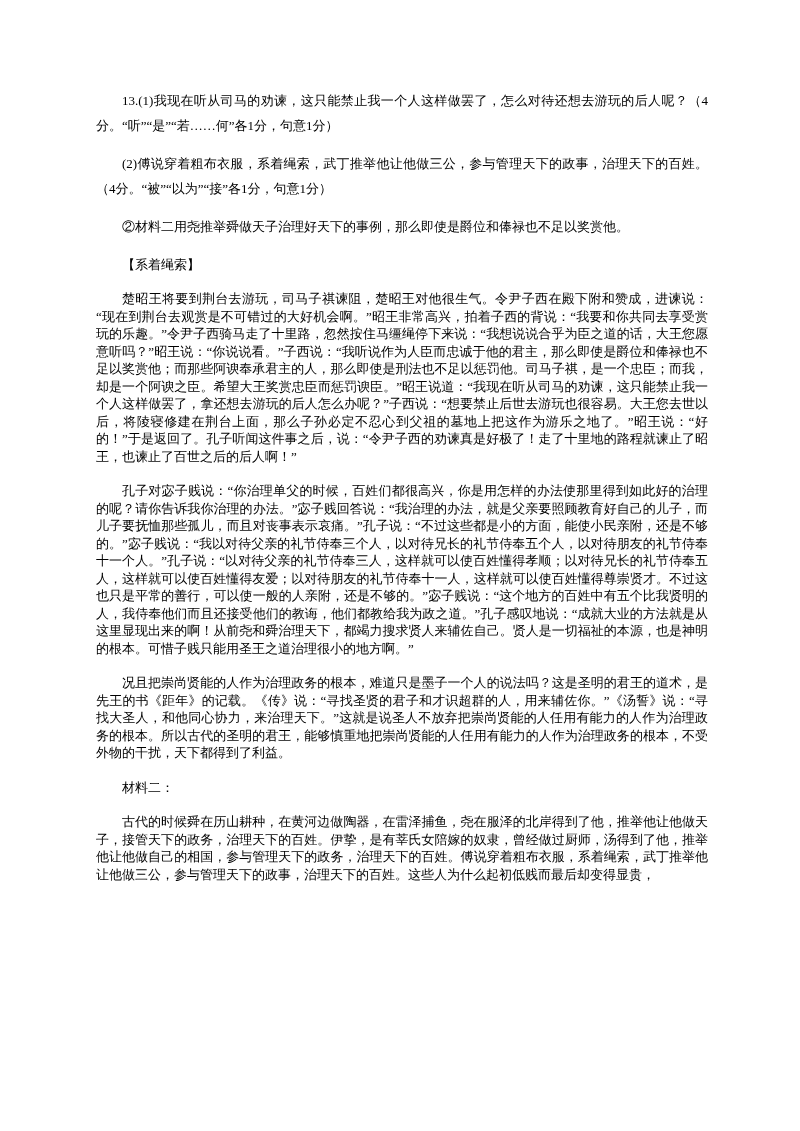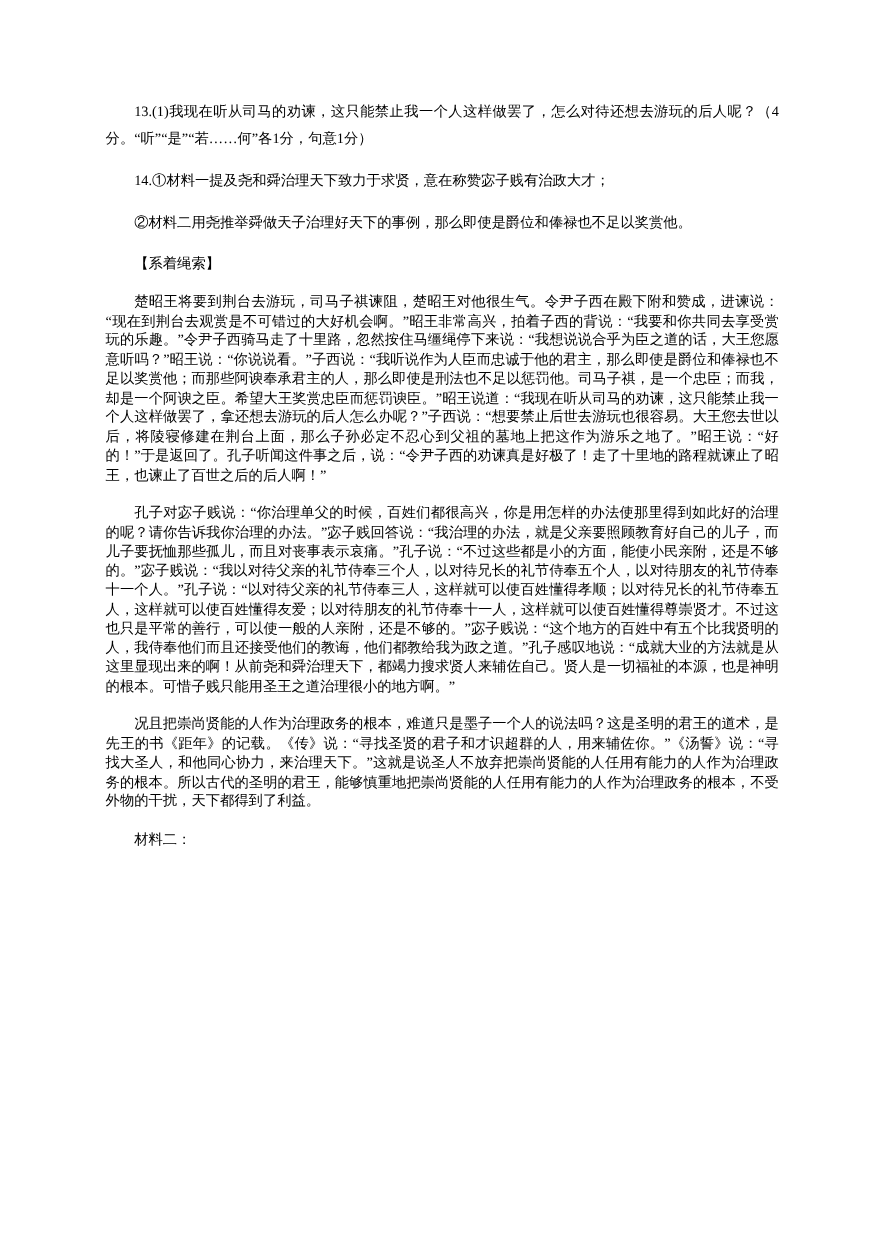--- a/index.html
+++ b/index.html
@@ -34,31 +34,32 @@
     margin-top: 14px;
   }
 </style>
 </head>
 <body>
 
 <div class="page">
 
   <p class="ans">13.(1)我现在听从司马的劝谏，这只能禁止我一个人这样做罢了，怎么对待还想去游玩的后人呢？（4分。“听”“是”“若……何”各1分，句意1分）</p>
 
+  <p class="ans">(2)傅说穿着粗布衣服，系着绳索，武丁推举他让他做三公，参与管理天下的政事，治理天下的百姓。（4分。“被”“以为”“接”各1分，句意1分）</p>
 
-  <p class="ans">14.①材料一提及尧和舜治理天下致力于求贤，意在称赞宓子贱有治政大才；</p>
 
   <p class="ans">②材料二用尧推举舜做天子治理好天下的事例，那么即使是爵位和俸禄也不足以奖赏他。</p>
 
 
   <p class="ans">【系着绳索】</p>
 
 
   <p class="tr">楚昭王将要到荆台去游玩，司马子祺谏阻，楚昭王对他很生气。令尹子西在殿下附和赞成，进谏说：“现在到荆台去观赏是不可错过的大好机会啊。”昭王非常高兴，拍着子西的背说：“我要和你共同去享受赏玩的乐趣。”令尹子西骑马走了十里路，忽然按住马缰绳停下来说：“我想说说合乎为臣之道的话，大王您愿意听吗？”昭王说：“你说说看。”子西说：“我听说作为人臣而忠诚于他的君主，那么即使是爵位和俸禄也不足以奖赏他；而那些阿谀奉承君主的人，那么即使是刑法也不足以惩罚他。司马子祺，是一个忠臣；而我，却是一个阿谀之臣。希望大王奖赏忠臣而惩罚谀臣。”昭王说道：“我现在听从司马的劝谏，这只能禁止我一个人这样做罢了，拿还想去游玩的后人怎么办呢？”子西说：“想要禁止后世去游玩也很容易。大王您去世以后，将陵寝修建在荆台上面，那么子孙必定不忍心到父祖的墓地上把这作为游乐之地了。”昭王说：“好的！”于是返回了。孔子听闻这件事之后，说：“令尹子西的劝谏真是好极了！走了十里地的路程就谏止了昭王，也谏止了百世之后的后人啊！”</p>
 
   <p class="tr">孔子对宓子贱说：“你治理单父的时候，百姓们都很高兴，你是用怎样的办法使那里得到如此好的治理的呢？请你告诉我你治理的办法。”宓子贱回答说：“我治理的办法，就是父亲要照顾教育好自己的儿子，而儿子要抚恤那些孤儿，而且对丧事表示哀痛。”孔子说：“不过这些都是小的方面，能使小民亲附，还是不够的。”宓子贱说：“我以对待父亲的礼节侍奉三个人，以对待兄长的礼节侍奉五个人，以对待朋友的礼节侍奉十一个人。”孔子说：“以对待父亲的礼节侍奉三人，这样就可以使百姓懂得孝顺；以对待兄长的礼节侍奉五人，这样就可以使百姓懂得友爱；以对待朋友的礼节侍奉十一人，这样就可以使百姓懂得尊崇贤才。不过这也只是平常的善行，可以使一般的人亲附，还是不够的。”宓子贱说：“这个地方的百姓中有五个比我贤明的人，我侍奉他们而且还接受他们的教诲，他们都教给我为政之道。”孔子感叹地说：“成就大业的方法就是从这里显现出来的啊！从前尧和舜治理天下，都竭力搜求贤人来辅佐自己。贤人是一切福祉的本源，也是神明的根本。可惜子贱只能用圣王之道治理很小的地方啊。”</p>
 
   <p class="tr">况且把崇尚贤能的人作为治理政务的根本，难道只是墨子一个人的说法吗？这是圣明的君王的道术，是先王的书《距年》的记载。《传》说：“寻找圣贤的君子和才识超群的人，用来辅佐你。”《汤誓》说：“寻找大圣人，和他同心协力，来治理天下。”这就是说圣人不放弃把崇尚贤能的人任用有能力的人作为治理政务的根本。所以古代的圣明的君王，能够慎重地把崇尚贤能的人任用有能力的人作为治理政务的根本，不受外物的干扰，天下都得到了利益。</p>
 
   <p class="tr m2-gap">材料二：</p>
 
+  <p class="tr">古代的时候舜在历山耕种，在黄河边做陶器，在雷泽捕鱼，尧在服泽的北岸得到了他，推举他让他做天子，接管天下的政务，治理天下的百姓。伊挚，是有莘氏女陪嫁的奴隶，曾经做过厨师，汤得到了他，推举他让他做自己的相国，参与管理天下的政务，治理天下的百姓。傅说穿着粗布衣服，系着绳索，武丁推举他让他做三公，参与管理天下的政事，治理天下的百姓。这些人为什么起初低贱而最后却变得显贵，</p>
 
 </div>
 
 </body></html>

